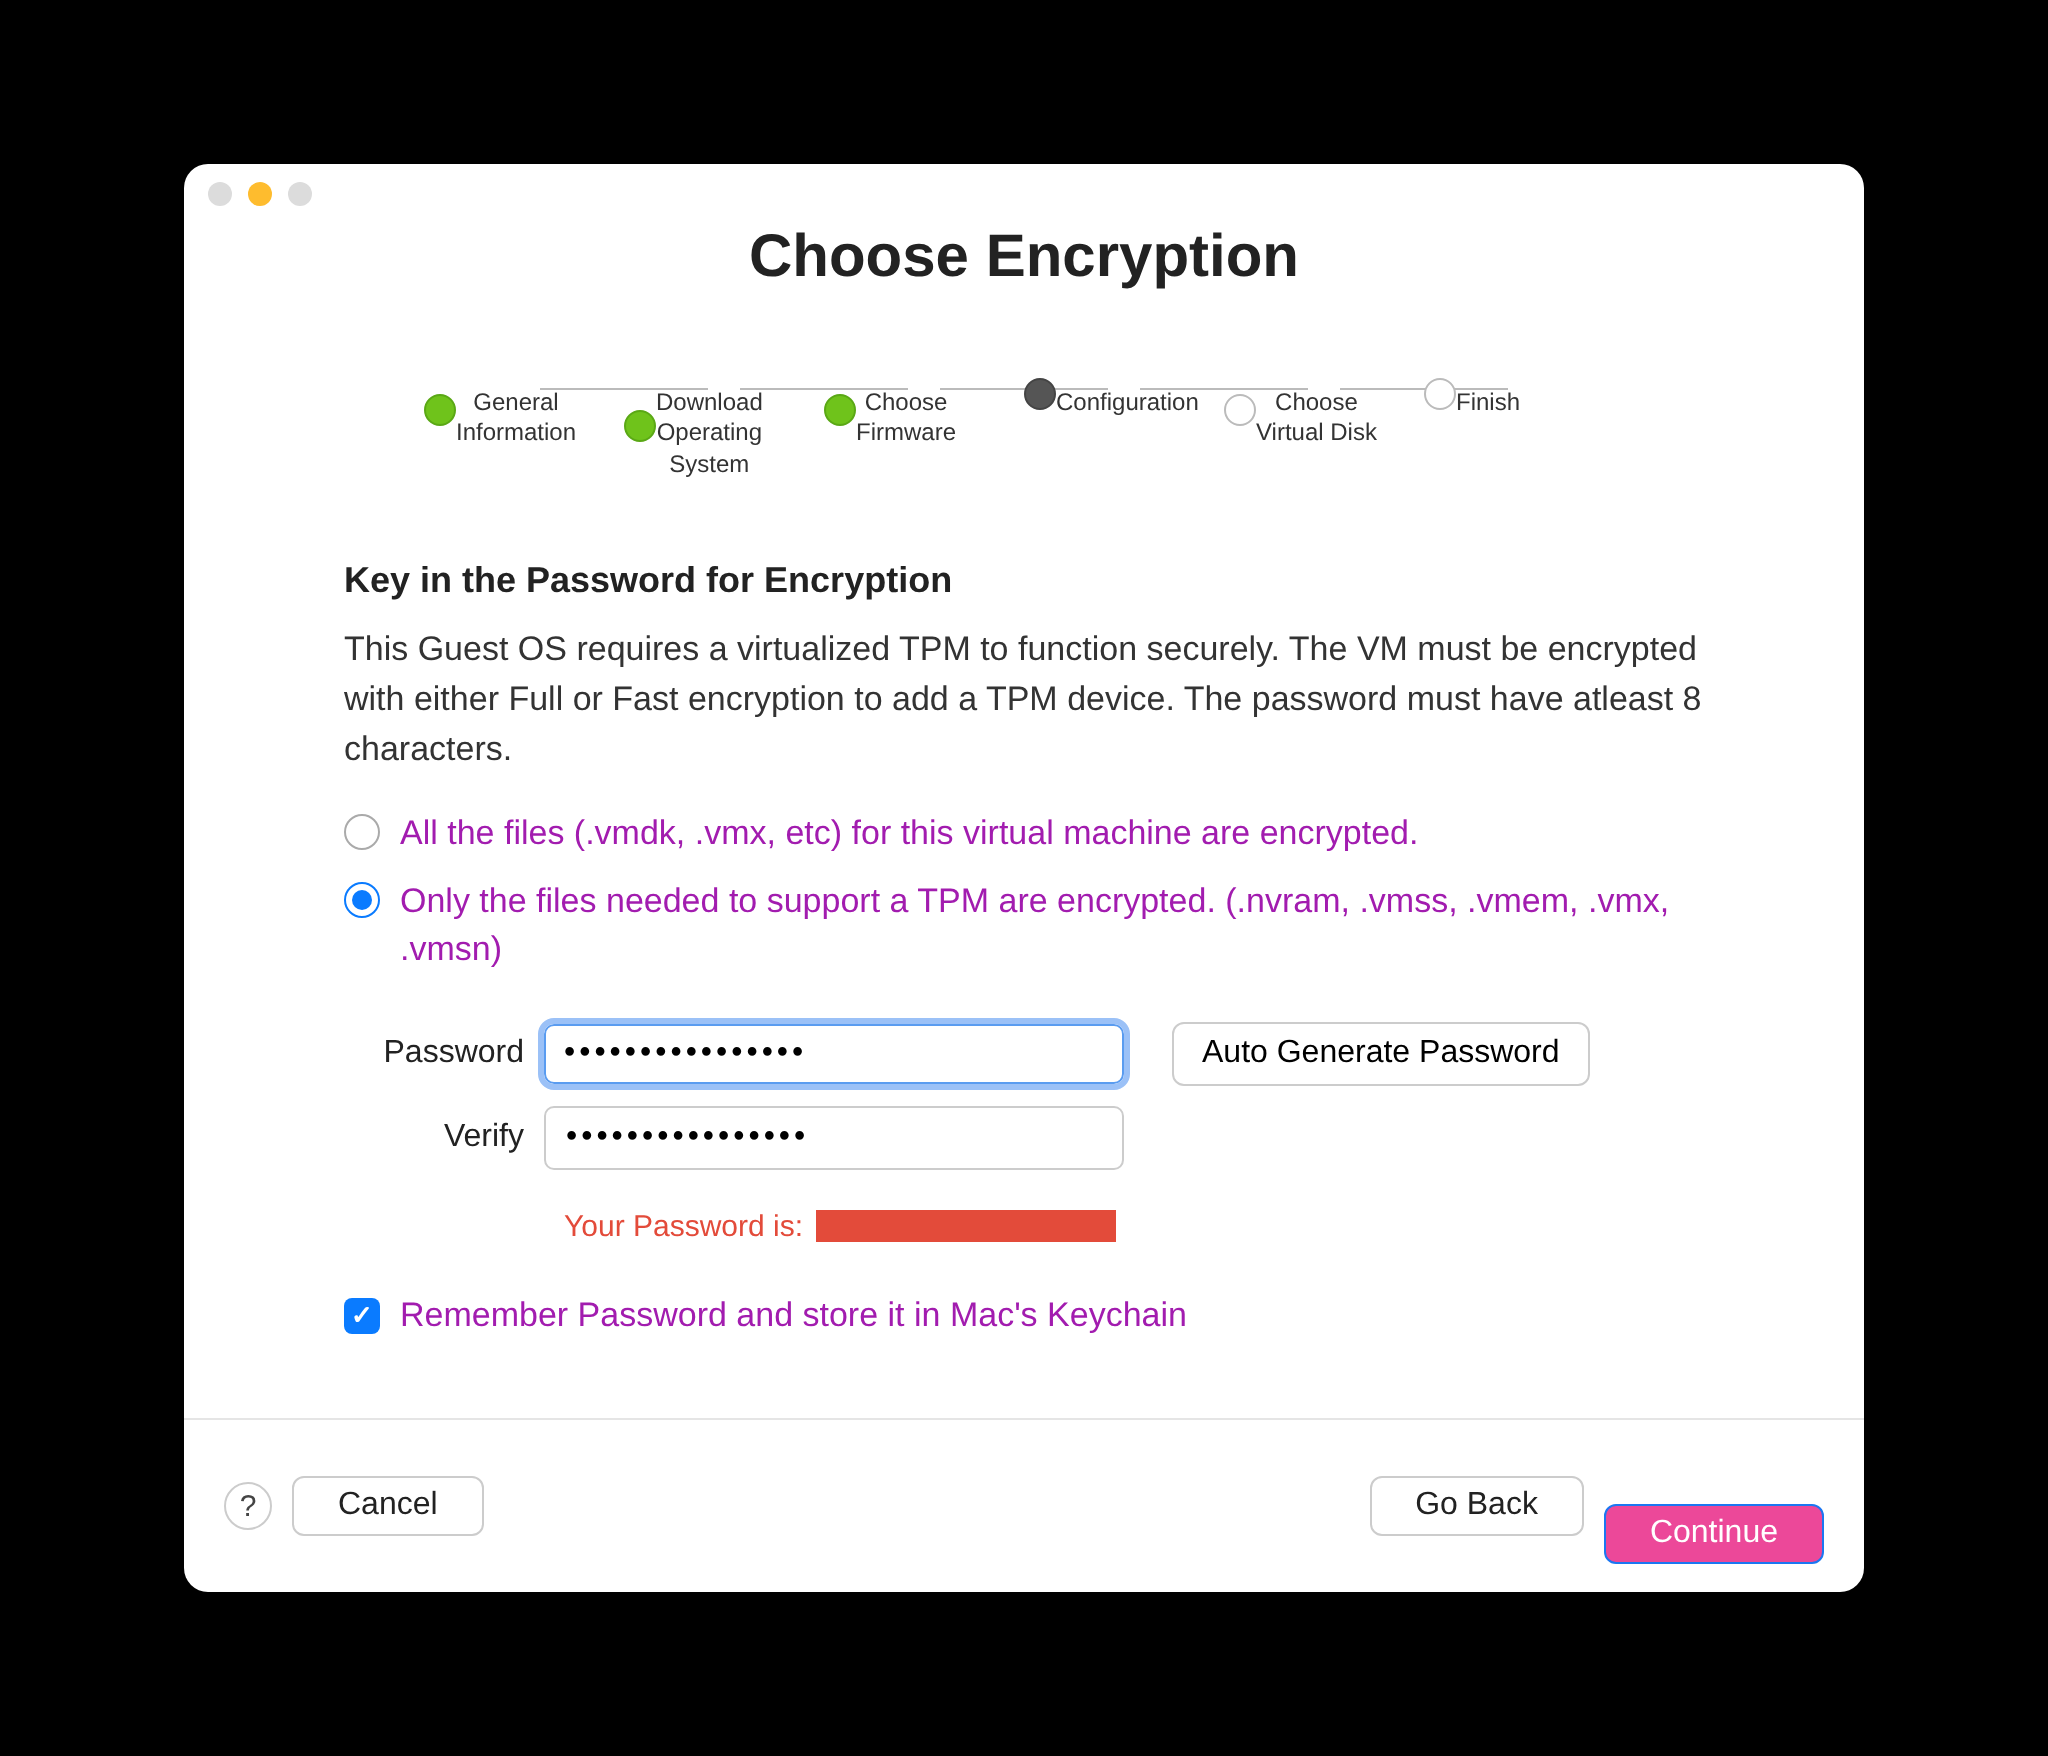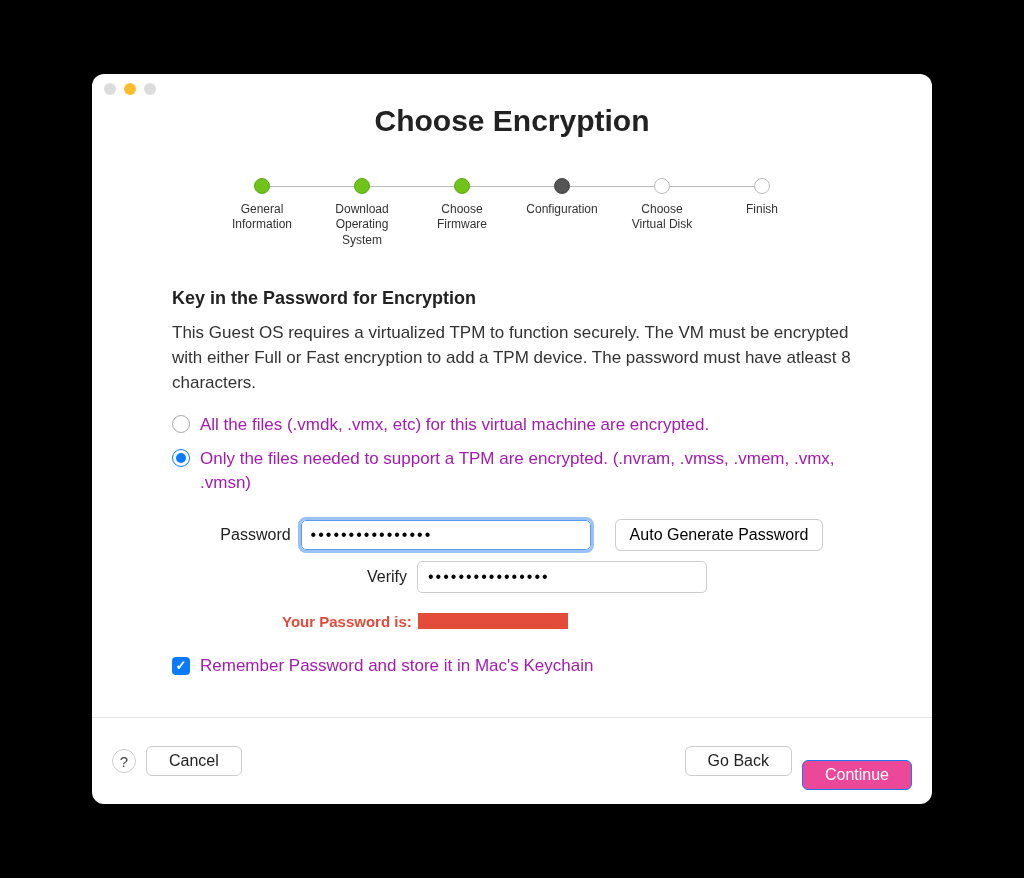--- a/index.html
+++ b/index.html
@@ -57,21 +57,21 @@
     }
     .stepper {
       display: flex;
       justify-content: center;
       align-items: flex-start;
       margin: 40px auto 10px auto;
       position: relative;
     }
     .step {
       display: flex;
-      flex-direction: column;
+      flex-direction: row;
       align-items: center;
       width: 100px;
       position: relative;
     }
     .step-dot {
       width: 16px;
       height: 16px;
       border-radius: 50%;
       background: #fff;
       border: 1.5px solid #bbb;
@@ -148,21 +148,20 @@
       color: #a21caf;
       line-height: 1.4;
     }
     .form-grid {
       margin-top: 24px;
     }
     .form-row {
       display: flex;
       align-items: center;
       margin-bottom: 10px;
-      justify-content: center;
     }
     .form-label {
       width: 100px;
       text-align: right;
       font-size: 16px;
       color: #222;
       padding-right: 10px;
     }
     .text-input {
       font-size: 16px;
@@ -185,21 +184,20 @@
       border: 1px solid #ccc;
       border-radius: 6px;
       background: #fff;
       cursor: pointer;
     }
     .password-hint {
       display: flex;
       margin-left: 110px;
       margin-top: 20px;
       gap: 6px;
-      font-weight: bold;
     }
     .password-hint-text {
       color: #e34b3a;
       font-size: 15px;
     }
     .redacted {
       width: 150px;
       height: 16px;
       background: #e34b3a;
     }

